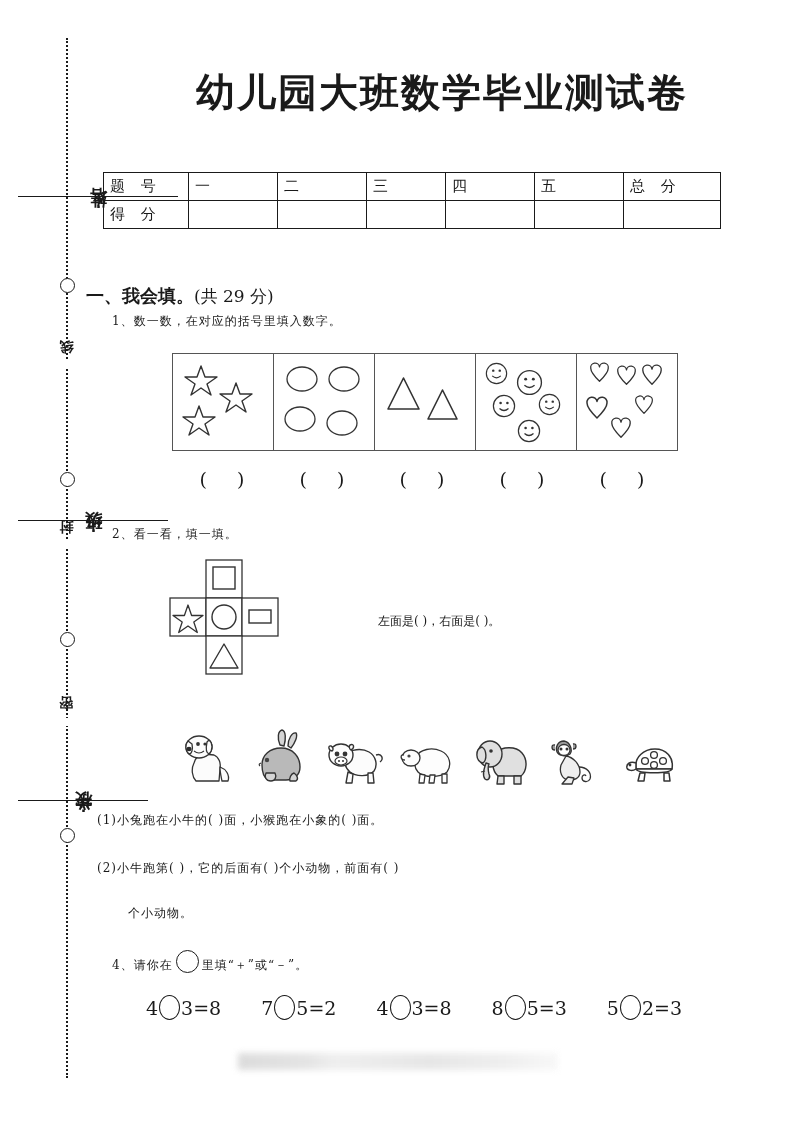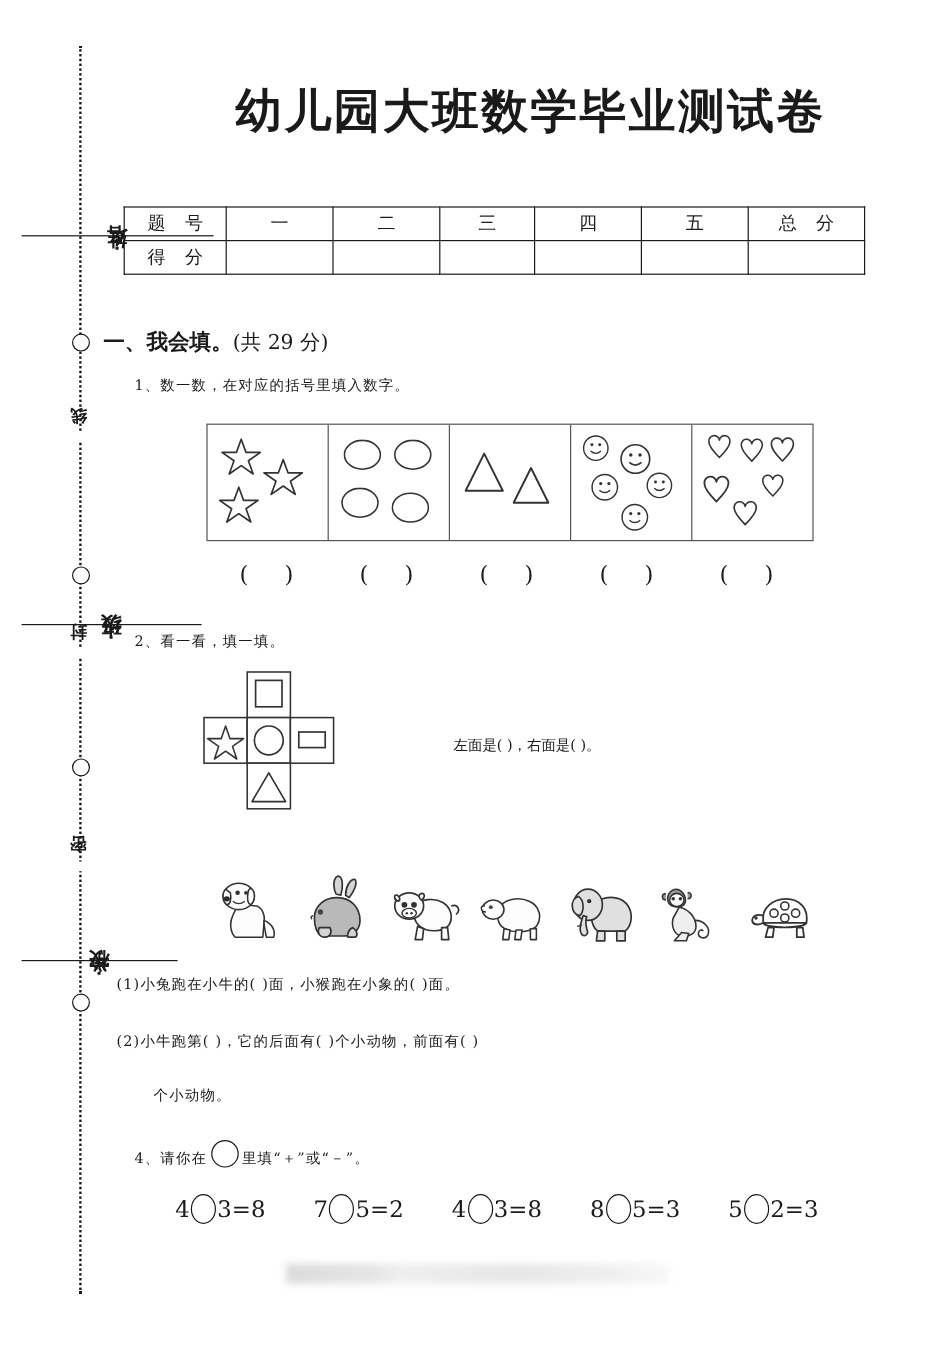--- a/index.html
+++ b/index.html
@@ -59,23 +59,23 @@
 
   
   .score-table{
     position:absolute;left:103px;top:172px;
     border-collapse:collapse;
     table-layout:fixed;
   }
   .score-table td{
     border:1.2px solid #1a1a1a;
     height:27px;
-    text-align:center;
+    text-align:left;
     vertical-align:middle;
-    font-family:Liberation Sans, sans-serif;
+    font-family:Liberation Serif, serif;
     font-size:15px;
     letter-spacing:6px;
     padding:0;
     text-indent:6px;
   }
   .col-head{width:84px;}
   .col-n{width:88px;}
   .col-n3{width:78px;}
   .col-total{width:96px;}
   .sec-head{
@@ -201,21 +201,21 @@
       <td></td>
       <td></td>
       <td></td>
       <td></td>
       <td></td>
       <td></td>
     </tr>
   </tbody>
     </table>
 
-  <div class="sec-head" style="left:86px;top:273px">
+  <div class="sec-head" style="left:86px;top:284px">
     <span>一、我会填。</span><span class="pts">(共 29 分)</span>
   </div>
 
   <div class="q-line" style="left:112px;top:313px">
     <span>1、</span><span>数一数，在对应的括号里填入数字。</span>
   </div>
 
   <div class="shape-row">
 
     <div class="shape-cell">

